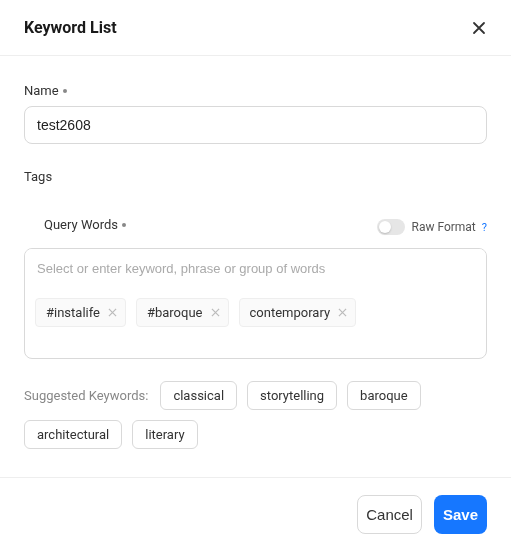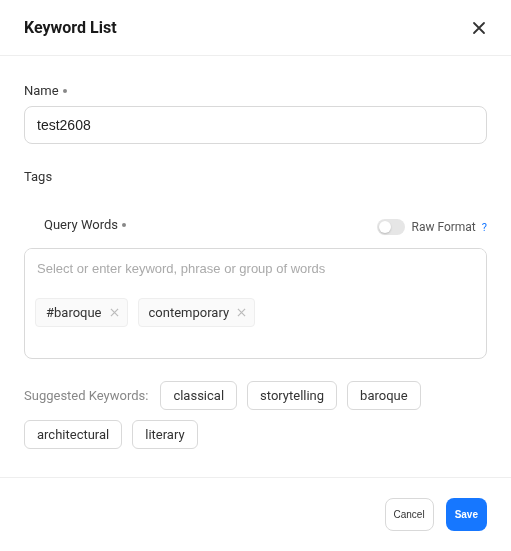--- a/index.html
+++ b/index.html
@@ -25,21 +25,21 @@
   .help { font-size:11px; color:#1677ff; cursor:pointer; }
   .qw-box { border:1px solid #d9d9d9; border-radius:8px; overflow:hidden; }
   .qw-input { width:100%; border:none; padding:12px 12px; font-size:13px; color:#666; outline:none; }
   .qw-input::placeholder { color:#aaa; }
   .qw-chips { padding:10px; display:flex; flex-wrap:wrap; gap:10px; min-height:70px; align-content:flex-start; }
   .kw-chip { background:#fafafa; border:1px solid #eee; border-radius:4px; padding:6px 8px 6px 10px; font-size:13px; color:#333; display:inline-flex; align-items:center; gap:8px; }
   .suggest-row { display:flex; align-items:center; flex-wrap:wrap; gap:10px; }
   .suggest-label { font-size:13px; color:#888; margin-right:2px; }
   .suggest-chip { border:1px solid #d9d9d9; border-radius:6px; padding:6px 12px; font-size:13px; color:#333; cursor:pointer; background:#fff; }
   .footer { position:fixed; bottom:0; left:0; width:511px; height:74px; background:#fff; border-top:1px solid #eee; display:flex; align-items:center; justify-content:flex-end; gap:12px; padding:0 24px; }
-  .btn { border-radius:8px; padding:10px 8px; font-size:10px; cursor:pointer; border:1px solid transparent; }
+  .btn { border-radius:8px; padding:10px 8px; font-size:15px; cursor:pointer; border:1px solid transparent; }
   .btn-secondary { background:#fff; border-color:#d9d9d9; color:#333; }
   .btn-primary { background:#1677ff; color:#fff; font-weight:600; }
   svg { display:block; }
 </style>
 </head>
 <body>
 
 <div class="header">
   <h1>Keyword List</h1>
   <button class="close-btn">
@@ -72,20 +72,28 @@
           <div class="toggle-knob"></div>
         </div>
         <span class="raw-label">Raw Format</span>
         <span class="help">?</span>
       </div>
     </div>
     <div class="qw-box">
       <input class="qw-input" type="text" placeholder="Select or enter keyword, phrase or group of words" style="">
       <div class="qw-chips">
         <span class="kw-chip">
+          <span>#instalife</span>
+          <span class="tag-x">
+              <svg width="9" height="9" viewBox="0 0 10 10">
+                <path d="M1 1 L9 9 M9 1 L1 9" stroke="#bbb" stroke-width="1.3"></path>
+              </svg>
+            </span>
+        </span>
+        <span class="kw-chip">
           <span>#baroque</span>
           <span class="tag-x">
               <svg width="9" height="9" viewBox="0 0 10 10">
                 <path d="M1 1 L9 9 M9 1 L1 9" stroke="#bbb" stroke-width="1.3"></path>
               </svg>
             </span>
         </span>
         <span class="kw-chip">
           <span>contemporary</span>
           <span class="tag-x">

